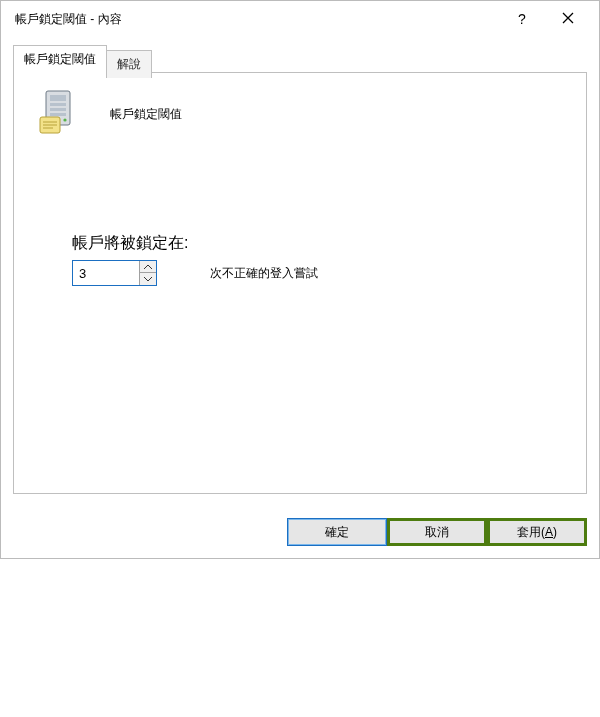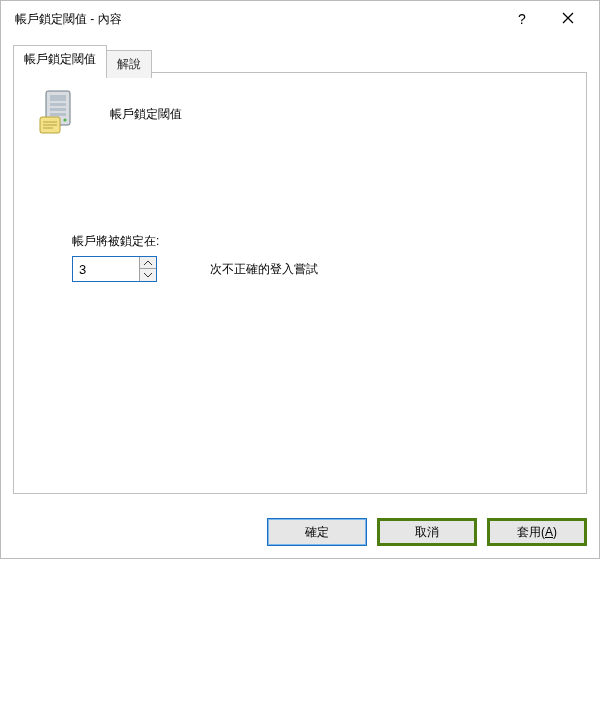--- a/index.html
+++ b/index.html
@@ -100,21 +100,21 @@
     .policy-title {
       font-size: 12px;
       color: #000;
       padding-top: 2px;
     }
     .setting-block {
       margin-top: 96px;
       margin-left: 36px;
     }
     .setting-label {
-      font-size: 12px;
+      font-size: 16px;
       color: #000;
     }
     .spin-row {
       display: flex;
       align-items: center;
       gap: 8px;
       margin-top: 6px;
     }
     .spinbox {
       display: flex;
@@ -147,21 +147,20 @@
     .spinbtns .sb:last-child { border-bottom: none; }
     .spinbtns svg { width: 8px; height: 6px; display: block; }
     .suffix {
       font-size: 12px;
       color: #000;
       margin-left: 45px;
     }
     .buttonbar {
       display: flex;
       justify-content: flex-end;
-      gap: 10px;
       padding: 12px 12px 12px 12px;
     }
     .btn {
       min-width: 100px;
       height: 28px;
       border: 3px solid #4d7c0f;
       background: #e6e6e6;
       font-family: inherit;
       font-size: 12px;
       color: #000;

